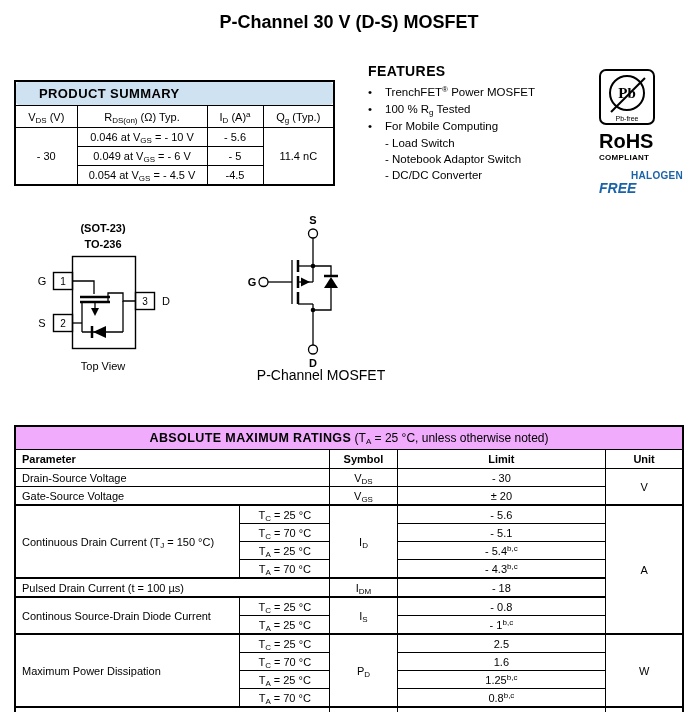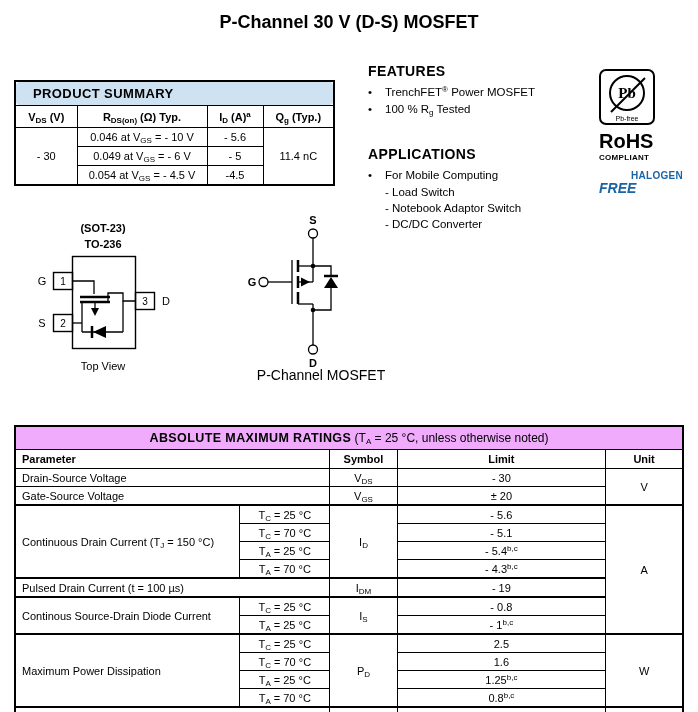--- a/index.html
+++ b/index.html
@@ -12,22 +12,22 @@
   sub, sup { font-size:8px; line-height:0; }
   sub { vertical-align:-2px; }
   sup { vertical-align:4px; }
 
   table { border-collapse:collapse; table-layout:fixed; }
   td, th { border:1px solid #000; font-size:11px; padding:0 3px; height:17px; }
 
   
   .ps-table { position:absolute; left:14px; top:80px; width:321px; border:2px solid #000; }
   .ps-band td { background:#cfe2f2; font-size:13px; font-weight:bold; text-align:left;
-    padding:3px 17px; letter-spacing:0.4px; height:17px;border-radius:7px; }
-  .ps-table th { font-weight:bold; text-align:center; height:21px; }
+    padding:3px 23px; letter-spacing:0.4px; height:17px;border-radius:7px; }
+  .ps-table th { font-weight:normal; text-align:center; height:21px; }
   .ps-table td.c { text-align:center; height:18px; }
 
   
   .right-col { position:absolute; left:368px; top:63px; width:225px; }
   .sec-heading { font-size:14px; font-weight:bold; letter-spacing:0.4px; margin:0 0 7px 0; }
   .li { display:flex; font-size:11.5px; margin:0 0 5px 0; }
   .li .bullet { width:17px; flex:none; }
   .subitems { padding-left:17px; font-size:11.5px; }
   .subitems div { margin-bottom:4px; }
   .apps-gap { margin-top:31px; }
@@ -113,21 +113,20 @@
     <div class="sec-heading">FEATURES</div>
     <div class="li">
       <span class="bullet">•</span>
       <span>TrenchFET<sup>®</sup> Power MOSFET</span>
     </div>
     <div class="li">
       <span class="bullet">•</span>
       <span>100 % R<sub>g</sub> Tested</span>
     </div>
 
-    <div class="sec-heading apps-gap">APPLICATIONS</div>
     <div class="li">
       <span class="bullet">•</span>
       <span>For Mobile Computing</span>
     </div>
     <div class="subitems">
       <div>- Load Switch</div>
       <div>- Notebook Adaptor Switch</div>
       <div>- DC/DC Converter</div>
     </div>
   </div>
@@ -247,21 +246,21 @@
       <td>T<sub>A</sub> = 25 °C</td>
       <td>- 5.4<sup>b,c</sup></td>
     </tr>
     <tr>
       <td>T<sub>A</sub> = 70 °C</td>
       <td>- 4.3<sup>b,c</sup></td>
     </tr>
     <tr class="grp">
       <td class="param" colspan="2">Pulsed Drain Current (t = 100 µs)</td>
       <td>I<sub>DM</sub></td>
-      <td>- 19</td>
+      <td>- 18</td>
     </tr>
     <tr class="grp">
       <td class="param" rowspan="2">Continous Source-Drain Diode Current</td>
       <td>T<sub>C</sub> = 25 °C</td>
       <td rowspan="2">I<sub>S</sub></td>
       <td>- 0.8</td>
     </tr>
     <tr>
       <td>T<sub>A</sub> = 25 °C</td>
       <td>- 1<sup>b,c</sup></td>

